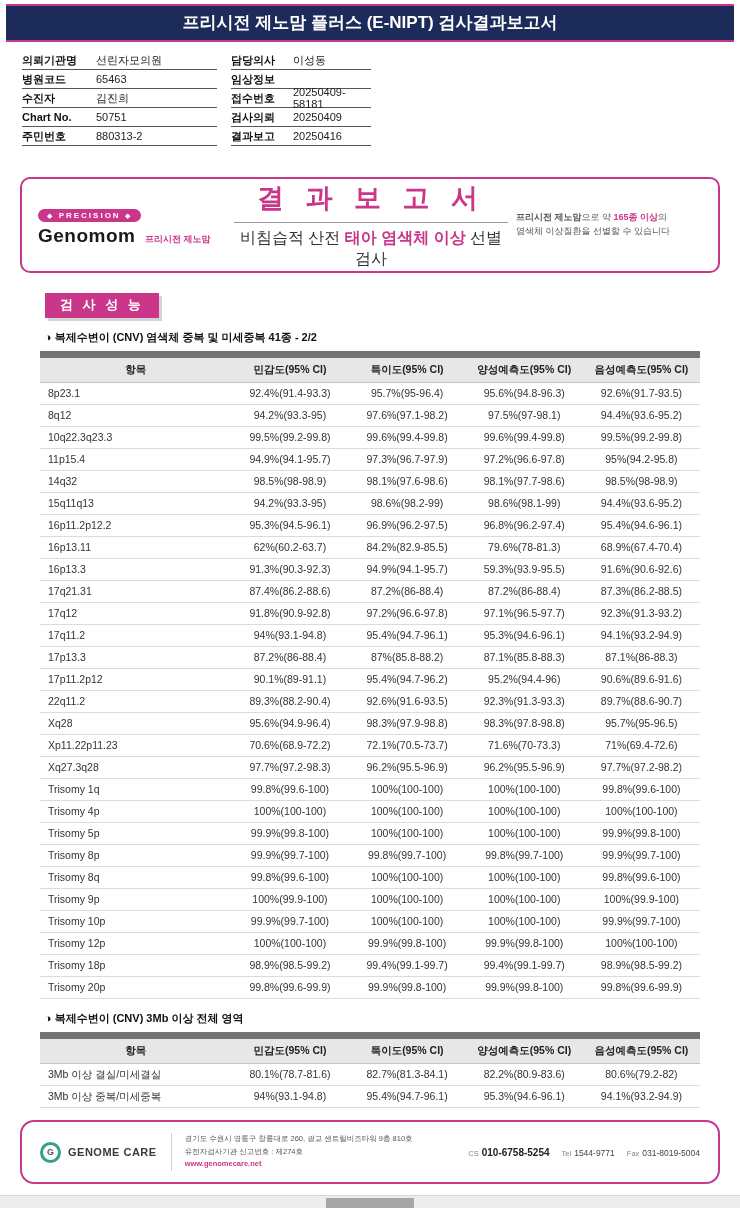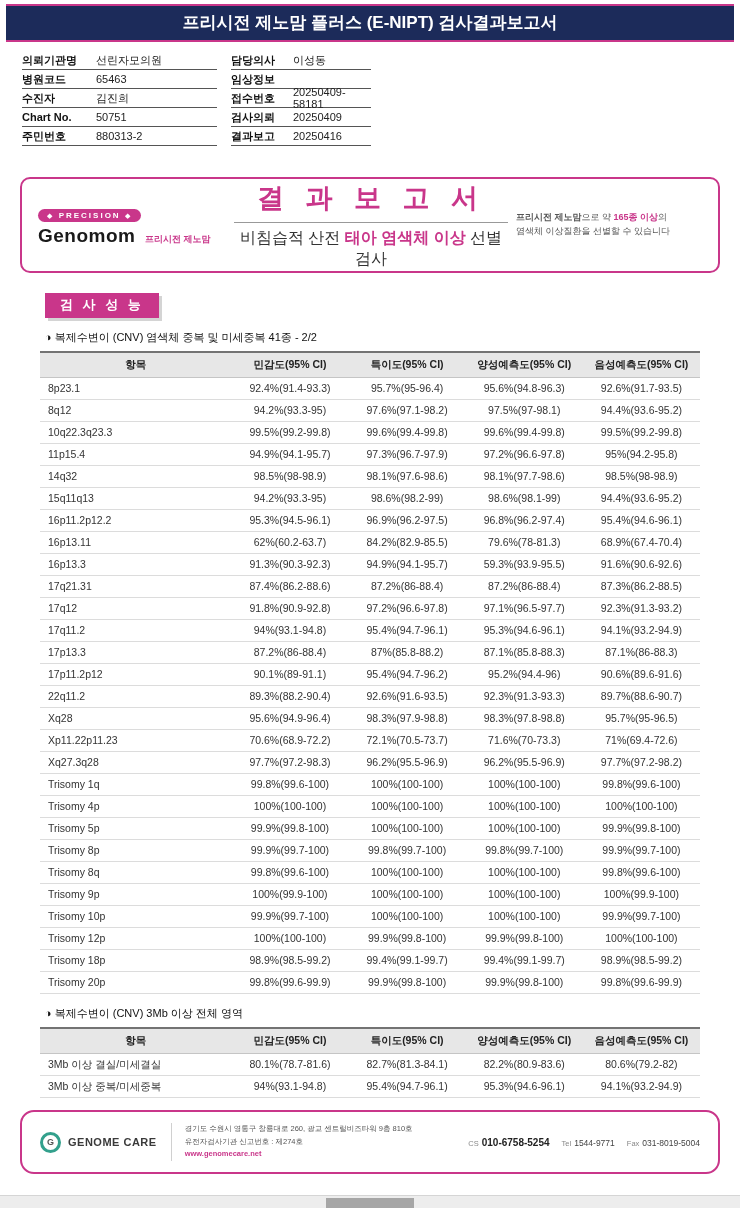--- a/index.html
+++ b/index.html
@@ -55,30 +55,30 @@
   }
   .rightnote { width:186px; font-size:9px; color:#555; line-height:1.55; }
 
   
   .secbadge {
     display:inline-block; margin:20px 0 0 45px; background:var(--accent);
     color:#fff; font-weight:bold; font-size:13px; letter-spacing:3px;
     padding:3px 15px 4px; box-shadow:3px 3px 0 0 #d4d4d4;
   }
 
-  .tnote { margin:12px 0 0 45px; font-size:11px; color:#111; }
+  .tnote { margin:12px 0 0 45px; font-size:11px; color:#111;font-weight:bold; }
 
   
   table.perf {
     width:660px; margin:6px auto 0; border-collapse:collapse;
     font-size:10.5px; table-layout:fixed;
   }
   .perf th {
     background:#e7e7e7; font-weight:bold; color:#222;
-    padding:5px 2px; border-top:2px solid #737373; border-bottom:1px solid #c5c5c5;
+    padding:5px 2px; border-top:7px solid #737373; border-bottom:1px solid #c5c5c5;
     text-align:center;
   }
   .perf th:first-child { width:29%; }
   .perf td {
     padding:4px 2px; border-bottom:1px solid #dcdcdc; text-align:center;
     color:#333; line-height:13px; white-space:nowrap; overflow:hidden;
   }
   .perf td:first-child { text-align:left; padding-left:8px; }
 
   

